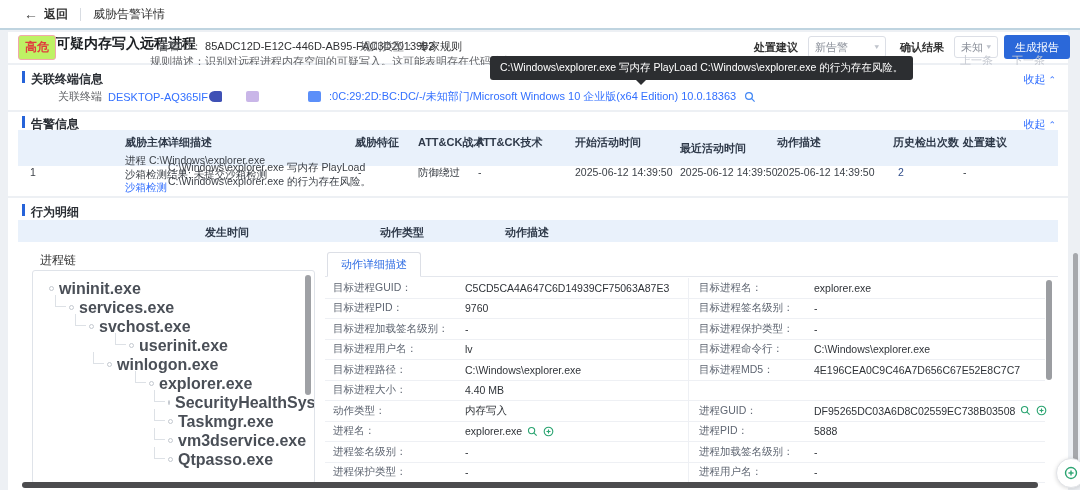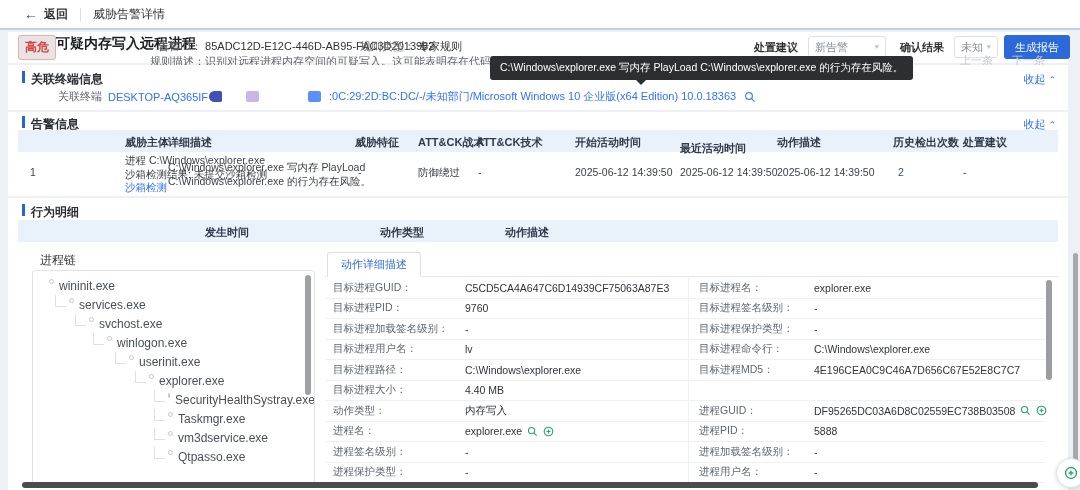--- a/index.html
+++ b/index.html
@@ -22,21 +22,21 @@
   }
   .back-arrow { font-size:14px; color:#444; cursor:pointer; }
   .back-label { font-size:12px; font-weight:bold; color:#333; margin-left:6px; cursor:pointer; }
   .tb-divider { width:1px; height:13px; background:#d8dce2; margin:0 12px; }
   .tb-title { font-size:12px; color:#333; }
 
   
   .hdr { top:32px; height:31px; }
   .sev-badge {
     position:absolute; left:10px; top:3px; padding:3px 6px;
-    background:#e5e5e5; border:1px solid #f0a9a9; border-radius:3px;
+    background:#bef264; border:1px solid #f0a9a9; border-radius:3px;
     color:#e03e3e; font-size:12px; font-weight:bold;
   }
   .hdr-title { position:absolute; left:48px; top:3px; font-size:14px; font-weight:bold; color:#1c1f23; }
   .meta { position:absolute; top:7px; font-size:11px; }
   .meta .lbl { color:#606266; }
   .meta .val { color:#303133; }
   .meta .link { color:#3370ff; cursor:pointer; }
   .rule-desc { position:absolute; left:142px; top:22px; font-size:11px; color:#606266; white-space:nowrap; }
   .ctl-label { position:absolute; top:8px; font-size:11px; font-weight:bold; color:#333; }
   .select-box {
@@ -81,21 +81,21 @@
   .blk1 { background:#3f51b5; margin-left:1px; border-radius:6px 2px 2px 6px; }
   .blk2 { background:#c9b6e8; margin-left:24px; }
   .blk3 { background:#5b8ff9; margin-left:49px; }
   .term-detail { margin-left:8px; }
   .icon-search { margin-left:8px; color:#4086f4; cursor:pointer; }
   .icon-search svg, .mini-ico svg { display:block; }
 
   
   .ainfo { top:112px; height:84px; }
   .thead {
-    position:absolute; left:10px; top:18px; width:1040px; height:22px;
+    position:absolute; left:10px; top:18px; width:1040px; height:36px;
     background:#e9f1fb;
   }
   .thead span { position:absolute; top:5px; font-size:11px; font-weight:bold; color:#2f3a4a; white-space:nowrap; }
   .trow { position:absolute; left:10px; top:40px; width:1040px; height:44px; font-size:10.5px; color:#3a3f46; }
   .trow .cell { position:absolute; top:14px; white-space:nowrap; }
   .mline { position:absolute; top:0; line-height:13.5px; white-space:nowrap; }
   .link-blue { color:#3370ff; cursor:pointer; }
 
   
   .behav { top:198px; height:292px; }
@@ -105,21 +105,21 @@
   .bhead span { position:absolute; top:5px; font-weight:bold; color:#2f3a4a; }
 
   
   .pchain { position:absolute; left:22px; top:52px; width:287px; height:238px; }
   .pchain-title { position:absolute; left:10px; top:2px; font-size:12px; color:#333; font-weight:500; }
   .tree-box {
     position:absolute; left:2px; top:20px; width:283px; height:214px;
     border:1px solid #dfe3e9; border-radius:3px; background:#fff; overflow:hidden;
   }
   .tree { position:relative; padding-top:8px; }
-  .tnode { position:relative; height:19px; display:flex; align-items:flex-start; font-size:12px; color:#4a4f57; cursor:pointer; white-space:nowrap; }
+  .tnode { position:relative; height:19px; display:flex; align-items:center; font-size:16px; color:#4a4f57; cursor:pointer; white-space:nowrap;font-weight:bold; }
   .tnode .dot { display:inline-block; width:5px; height:5px; border:1px solid #c3c8cf; border-radius:50%; margin-right:5px; }
   .tnode .conn { position:absolute; width:11px; height:12px; border-left:1px solid #dde1e6; border-bottom:1px solid #dde1e6; top:-3px; }
   .d0 { padding-left:16px; } .d1 { padding-left:36px; } .d2 { padding-left:56px; }
   .d3 { padding-left:74px; } .d4 { padding-left:96px; } .d5 { padding-left:116px; } .d6 { padding-left:135px; }
   .d1 .conn { left:22px; } .d2 .conn { left:42px; } .d3 .conn { left:60px; }
   .d4 .conn { left:82px; } .d5 .conn { left:102px; } .d6 .conn { left:121px; }
   .tree-scroll { position:absolute; right:3px; top:4px; width:6px; height:120px; background:#9fa1a5; border-radius:3px; cursor:grab; }
 
   
   .dpanel { position:absolute; left:317px; top:54px; width:733px; height:238px; }
@@ -294,29 +294,29 @@
         <div class="tnode d1">
             <span class="conn"></span>
             <span class="dot"></span>
             <span>services.exe</span>
           </div>
         <div class="tnode d2">
             <span class="conn"></span>
             <span class="dot"></span>
             <span>svchost.exe</span>
           </div>
+        <div class="tnode d4">
+            <span class="conn"></span>
+            <span class="dot"></span>
+            <span>userinit.exe</span>
+          </div>
         <div class="tnode d3">
             <span class="conn"></span>
             <span class="dot"></span>
             <span>winlogon.exe</span>
-          </div>
-        <div class="tnode d4">
-            <span class="conn"></span>
-            <span class="dot"></span>
-            <span>userinit.exe</span>
           </div>
         <div class="tnode d5">
             <span class="conn"></span>
             <span class="dot"></span>
             <span>explorer.exe</span>
           </div>
         <div class="tnode d6">
             <span class="conn"></span>
             <span class="dot"></span>
             <span>SecurityHealthSystray.exe</span>

